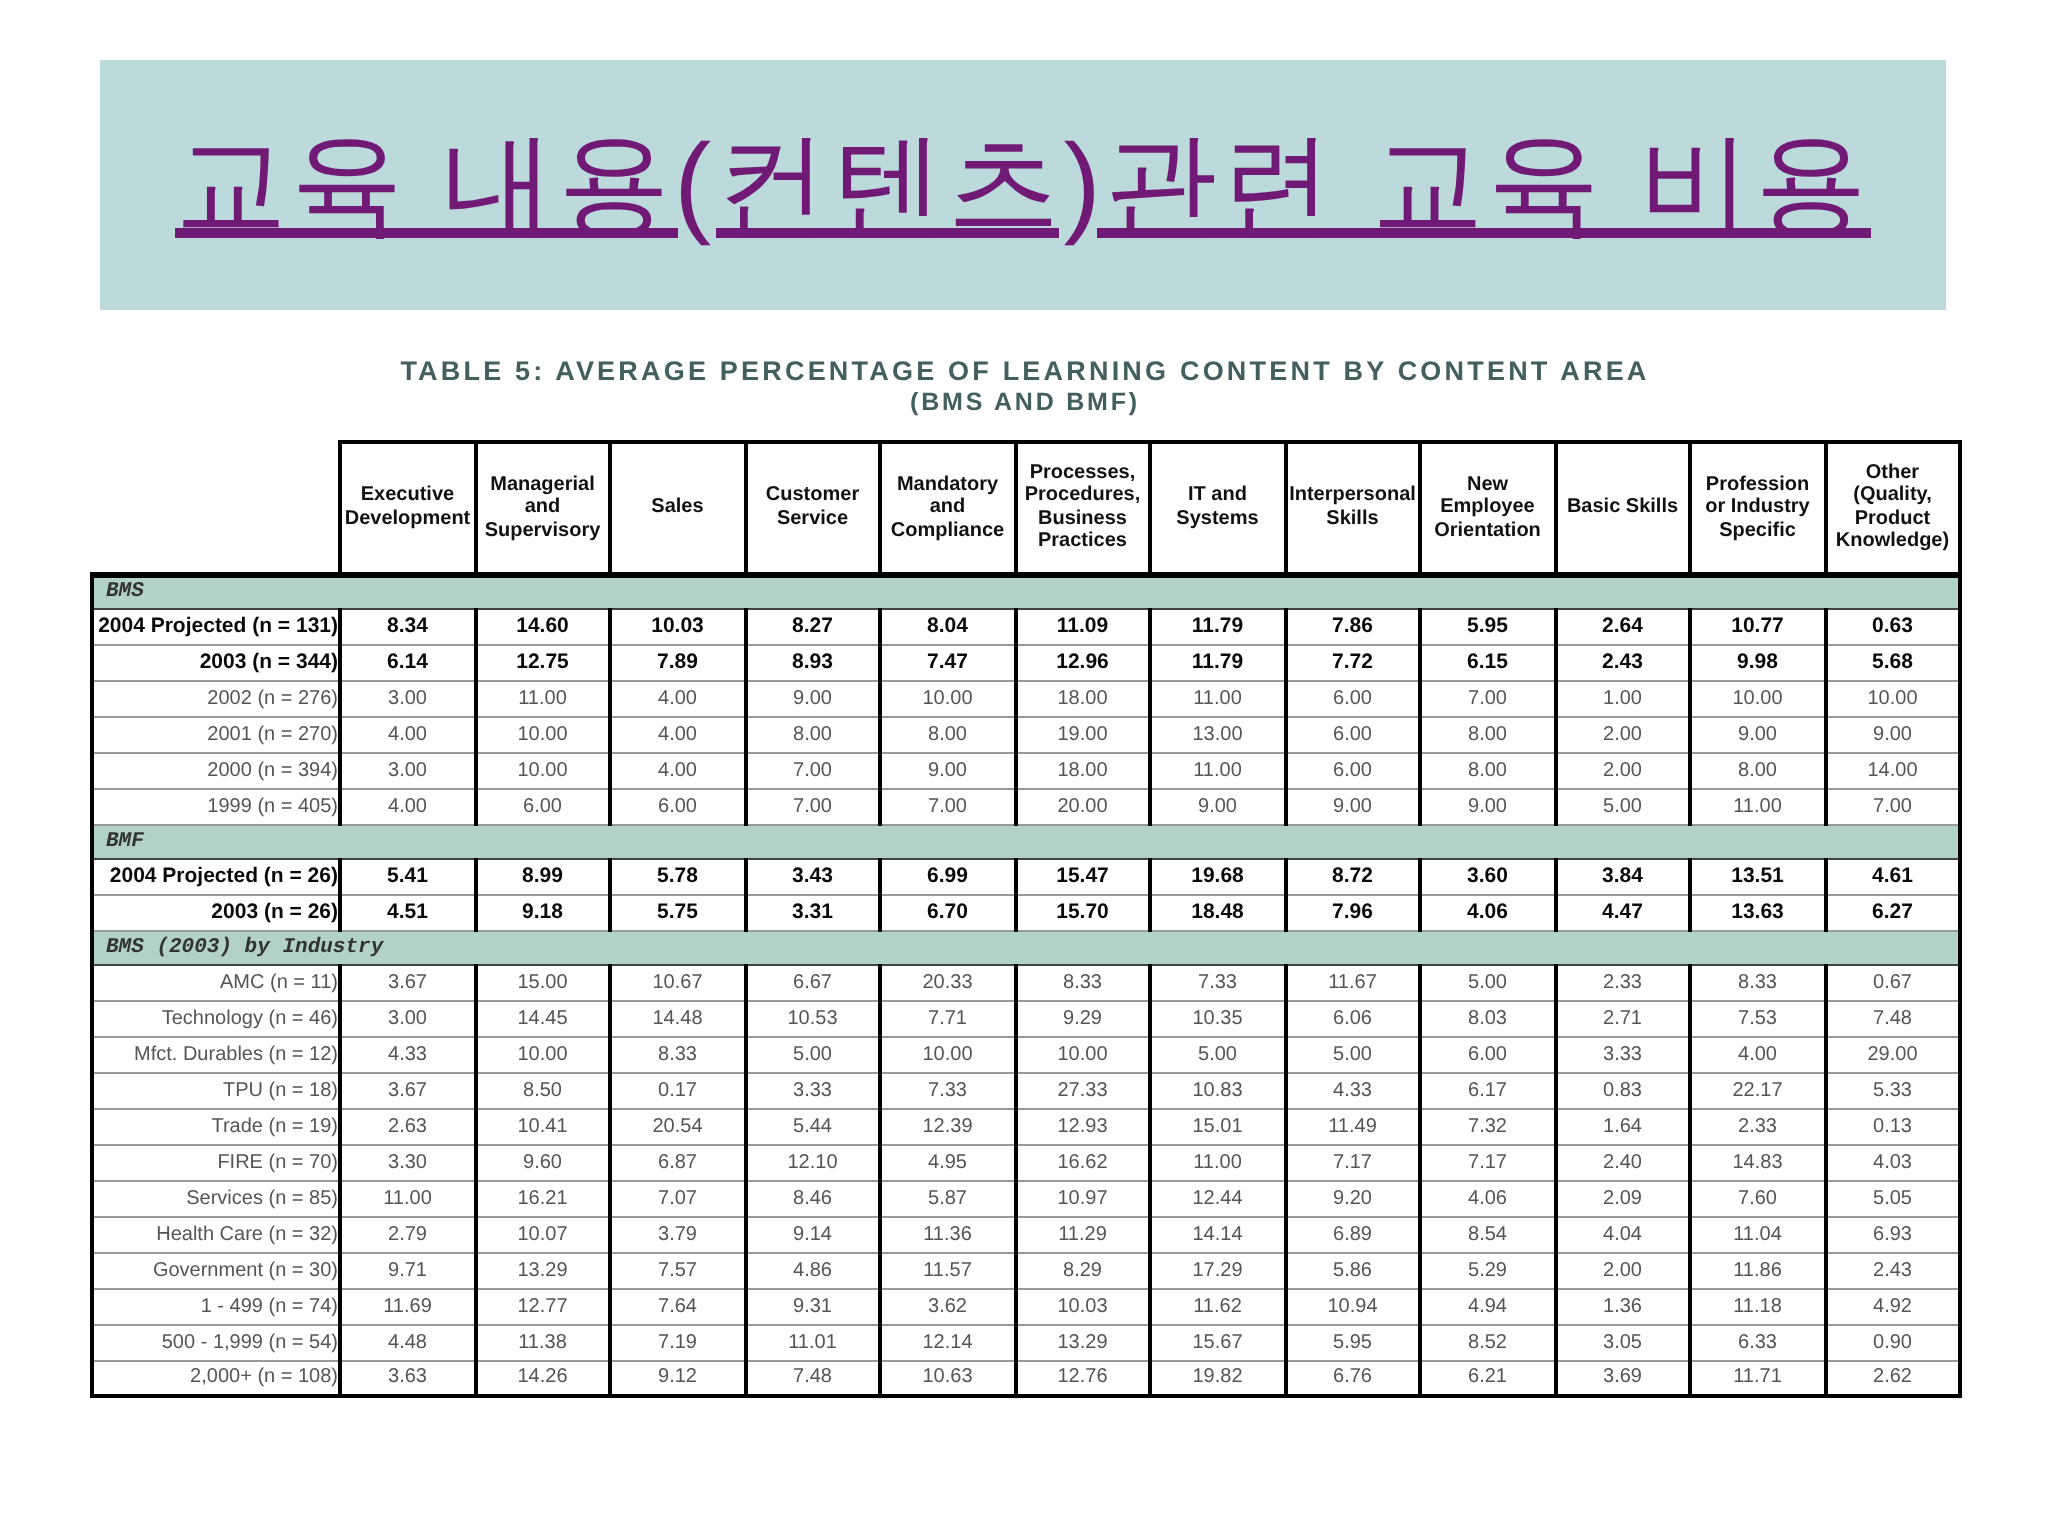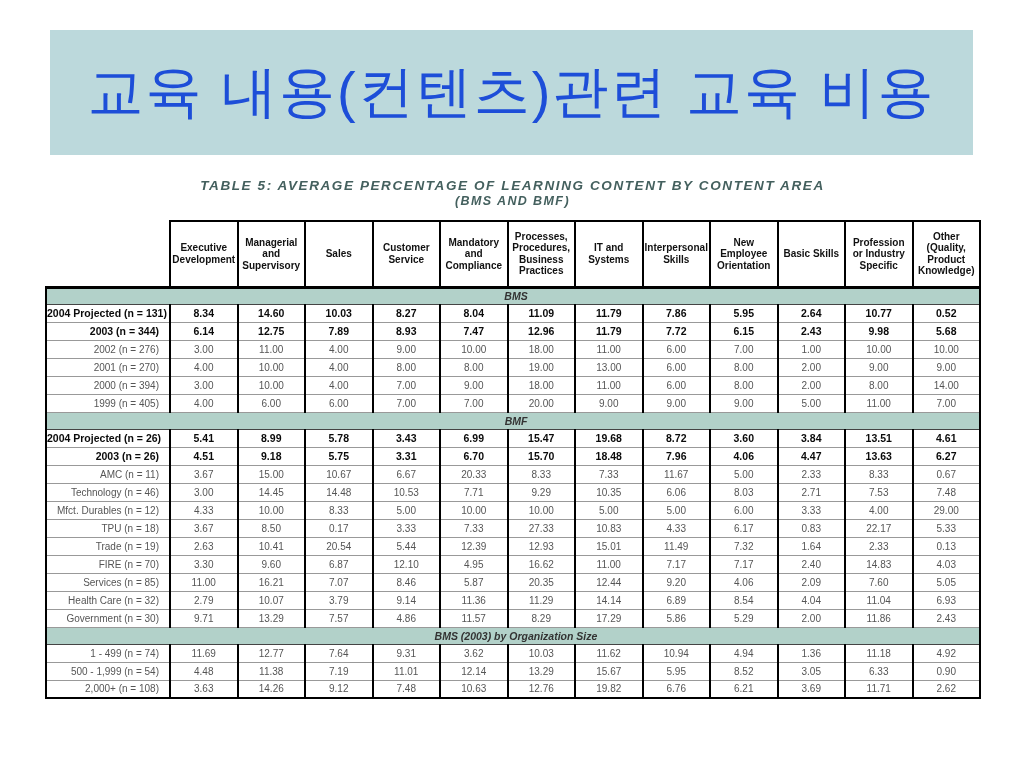--- a/index.html
+++ b/index.html
@@ -11,28 +11,28 @@
   html,body{width:1024px;height:768px;background:#fff;overflow:hidden;
     font-family:"Liberation Sans",sans-serif;}
   .slide{position:relative;width:1024px;height:768px;background:#fff;}
 
   .title-band{
     position:absolute;left:50px;top:30px;width:923px;height:125px;
     background:var(--title-band);
     display:flex;align-items:center;justify-content:center;
   }
   .title-band span{
-    font-size:56px;letter-spacing:2px;color:#1d4ed8;
-    font-family:"Liberation Sans",sans-serif;white-space:nowrap;
+    font-size:56px;letter-spacing:2px;color:#701a75;
+    font-family:"Liberation Sans",sans-serif;white-space:nowrap;text-decoration:underline;
   }
 
   .table-title{
     position:absolute;left:45px;top:177px;width:935px;text-align:center;
     color:var(--table-title-color);
-    font-weight:700;text-transform:uppercase;font-style:italic;
+    font-weight:700;text-transform:uppercase;
   }
   .table-title .l1{font-size:13.5px;letter-spacing:1.6px;line-height:17px;}
   .table-title .l2{font-size:12.5px;letter-spacing:1.4px;line-height:15px;}
 
   table.grid{
     position:absolute;left:45px;top:220px;width:936px;
     border-collapse:collapse;table-layout:fixed;
     font-family:"Liberation Sans",sans-serif;
   }
   tr.r-hdr{height:66px;}
@@ -41,35 +41,35 @@
 
   td.corner{border:none;border-bottom:3px solid #000;background:#fff;}
   td.colhdr{
     border:2px solid #000;border-bottom:3px solid #000;
     font-size:10px;font-weight:600;color:#111;text-align:center;
     line-height:11.5px;padding:2px 1px;
   }
   td.lbl{
     border-left:2px solid #000;
     border-top:1px solid #999;border-bottom:1px solid #999;
-    font-size:10px;color:#555;text-align:right;padding-right:10px;
+    font-size:10px;color:#555;text-align:right;padding-right:0;
     white-space:nowrap;
   }
   td.val{
     border-left:2px solid #000;border-right:2px solid #000;
     border-top:1px solid #999;border-bottom:1px solid #999;
     font-size:10px;color:#555;text-align:center;white-space:nowrap;
   }
   tr.bold td.lbl, tr.bold td.val{font-weight:700;color:#0a0a0a;font-size:10.5px;}
   tr.r-sec td{
     background:var(--section-band);
     border-left:2px solid #000;border-right:2px solid #000;
     border-top:1px solid #444;border-bottom:1px solid #444;
     font-size:10.5px;font-style:italic;font-weight:700;color:#333;
-    text-align:center;padding-left:6px;
+    text-align:left;padding-left:6px;font-family:Liberation Mono, monospace;
   }
   tr:last-child td{border-bottom:2px solid #000;margin-top:12px;}
 </style>
 </head>
 <body>
 
 <div class="slide">
 
   <div class="title-band">
     <span>교육 내용(컨텐츠)관련 교육 비용</span>
@@ -121,21 +121,21 @@
           <td class="val">14.60</td>
           <td class="val">10.03</td>
           <td class="val">8.27</td>
           <td class="val">8.04</td>
           <td class="val">11.09</td>
           <td class="val">11.79</td>
           <td class="val">7.86</td>
           <td class="val">5.95</td>
           <td class="val">2.64</td>
           <td class="val">10.77</td>
-          <td class="val">0.52</td>
+          <td class="val">0.63</td>
         </tr>
         <tr class="r-data bold">
           <td class="lbl">2003 (n = 344)</td>
           <td class="val">6.14</td>
           <td class="val">12.75</td>
           <td class="val">7.89</td>
           <td class="val">8.93</td>
           <td class="val">7.47</td>
           <td class="val">12.96</td>
           <td class="val">11.79</td>
@@ -231,20 +231,23 @@
           <td class="val">3.31</td>
           <td class="val">6.70</td>
           <td class="val">15.70</td>
           <td class="val">18.48</td>
           <td class="val">7.96</td>
           <td class="val">4.06</td>
           <td class="val">4.47</td>
           <td class="val">13.63</td>
           <td class="val">6.27</td>
         </tr>
+        <tr class="r-sec">
+          <td colspan="13">BMS (2003) by Industry</td>
+        </tr>
         <tr class="r-data">
           <td class="lbl">AMC (n = 11)</td>
           <td class="val">3.67</td>
           <td class="val">15.00</td>
           <td class="val">10.67</td>
           <td class="val">6.67</td>
           <td class="val">20.33</td>
           <td class="val">8.33</td>
           <td class="val">7.33</td>
           <td class="val">11.67</td>
@@ -328,21 +331,21 @@
           <td class="val">14.83</td>
           <td class="val">4.03</td>
         </tr>
         <tr class="r-data">
           <td class="lbl">Services (n = 85)</td>
           <td class="val">11.00</td>
           <td class="val">16.21</td>
           <td class="val">7.07</td>
           <td class="val">8.46</td>
           <td class="val">5.87</td>
-          <td class="val">20.35</td>
+          <td class="val">10.97</td>
           <td class="val">12.44</td>
           <td class="val">9.20</td>
           <td class="val">4.06</td>
           <td class="val">2.09</td>
           <td class="val">7.60</td>
           <td class="val">5.05</td>
         </tr>
         <tr class="r-data">
           <td class="lbl">Health Care (n = 32)</td>
           <td class="val">2.79</td>
@@ -366,23 +369,20 @@
           <td class="val">4.86</td>
           <td class="val">11.57</td>
           <td class="val">8.29</td>
           <td class="val">17.29</td>
           <td class="val">5.86</td>
           <td class="val">5.29</td>
           <td class="val">2.00</td>
           <td class="val">11.86</td>
           <td class="val">2.43</td>
         </tr>
-        <tr class="r-sec">
-          <td colspan="13">BMS (2003) by Organization Size</td>
-        </tr>
         <tr class="r-data">
           <td class="lbl">1 - 499 (n = 74)</td>
           <td class="val">11.69</td>
           <td class="val">12.77</td>
           <td class="val">7.64</td>
           <td class="val">9.31</td>
           <td class="val">3.62</td>
           <td class="val">10.03</td>
           <td class="val">11.62</td>
           <td class="val">10.94</td>

